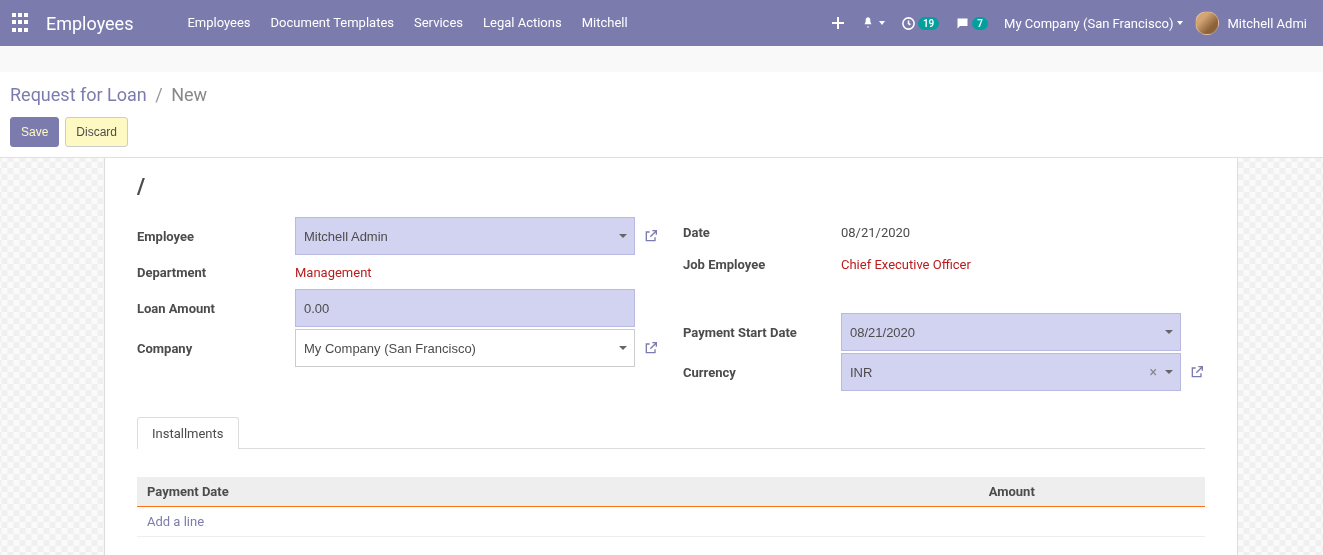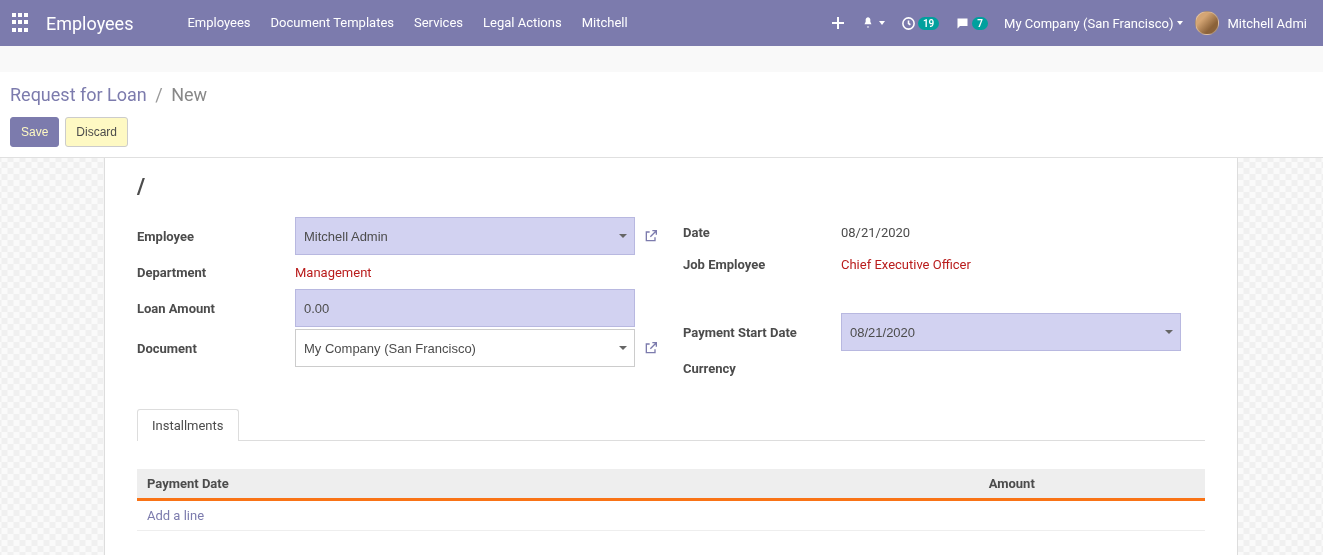--- a/index.html
+++ b/index.html
@@ -289,21 +289,21 @@
     .table {
       width: 100%;
       border-collapse: collapse;
     }
     .table thead th {
       background: #eee;
       padding: 7px 10px;
       font-weight: 700;
       font-size: 13px;
       text-align: left;
-      border-bottom: 3px solid #f97316;
+      border-bottom: 1px solid #f97316;
       color: #4c4c4c;
     }
     .table thead th.amount {
       text-align: right;
     }
     .table tbody td {
       padding: 7px 10px;
       border-bottom: 1px solid #eee;
       margin-top: 41px;
     }
@@ -422,21 +422,21 @@
             <span class="readonly-link">Management</span>
           </div>
         </div>
         <div class="form-row">
           <div class="form-label">Loan Amount</div>
           <div class="form-value">
             <input class="form-input highlight" value="0.00" style="">
           </div>
         </div>
         <div class="form-row">
-          <div class="form-label">Document</div>
+          <div class="form-label">Company</div>
           <div class="form-value">
             <div class="form-select-wrap">
               <input class="form-input" readonly="" style="cursor: pointer;" value="My Company (San Francisco)">
               <span class="sel-caret"></span>
             </div>
             <span class="ext-link">
               <svg width="16" height="16" viewBox="0 0 24 24" fill="none" stroke="#7c7bad" stroke-width="2">
                   <path d="M14 4h6v6M20 4l-9 9M18 14v5H5V6h5"></path>
                 </svg>
             </span>
@@ -462,20 +462,32 @@
           <div class="form-label-r">Payment Start Date</div>
           <div class="form-value">
             <div class="form-select-wrap">
               <input class="form-input highlight" readonly="" style="cursor: pointer;" value="08/21/2020">
               <span class="sel-caret"></span>
             </div>
           </div>
         </div>
         <div class="form-row">
           <div class="form-label-r">Currency</div>
+          <div class="form-value">
+            <div class="form-select-wrap">
+              <input class="form-input highlight" value="INR" style="">
+              <span class="clear-x">×</span>
+              <span class="sel-caret"></span>
+            </div>
+            <span class="ext-link">
+              <svg width="16" height="16" viewBox="0 0 24 24" fill="none" stroke="#7c7bad" stroke-width="2">
+                  <path d="M14 4h6v6M20 4l-9 9M18 14v5H5V6h5"></path>
+                </svg>
+            </span>
+          </div>
         </div>
       </div>
     </div>
 
     <div class="tabs-wrap">
       <div class="tab-header">
         <div class="tab">Installments</div>
       </div>
       <div class="tab-content">
         <table class="table">

